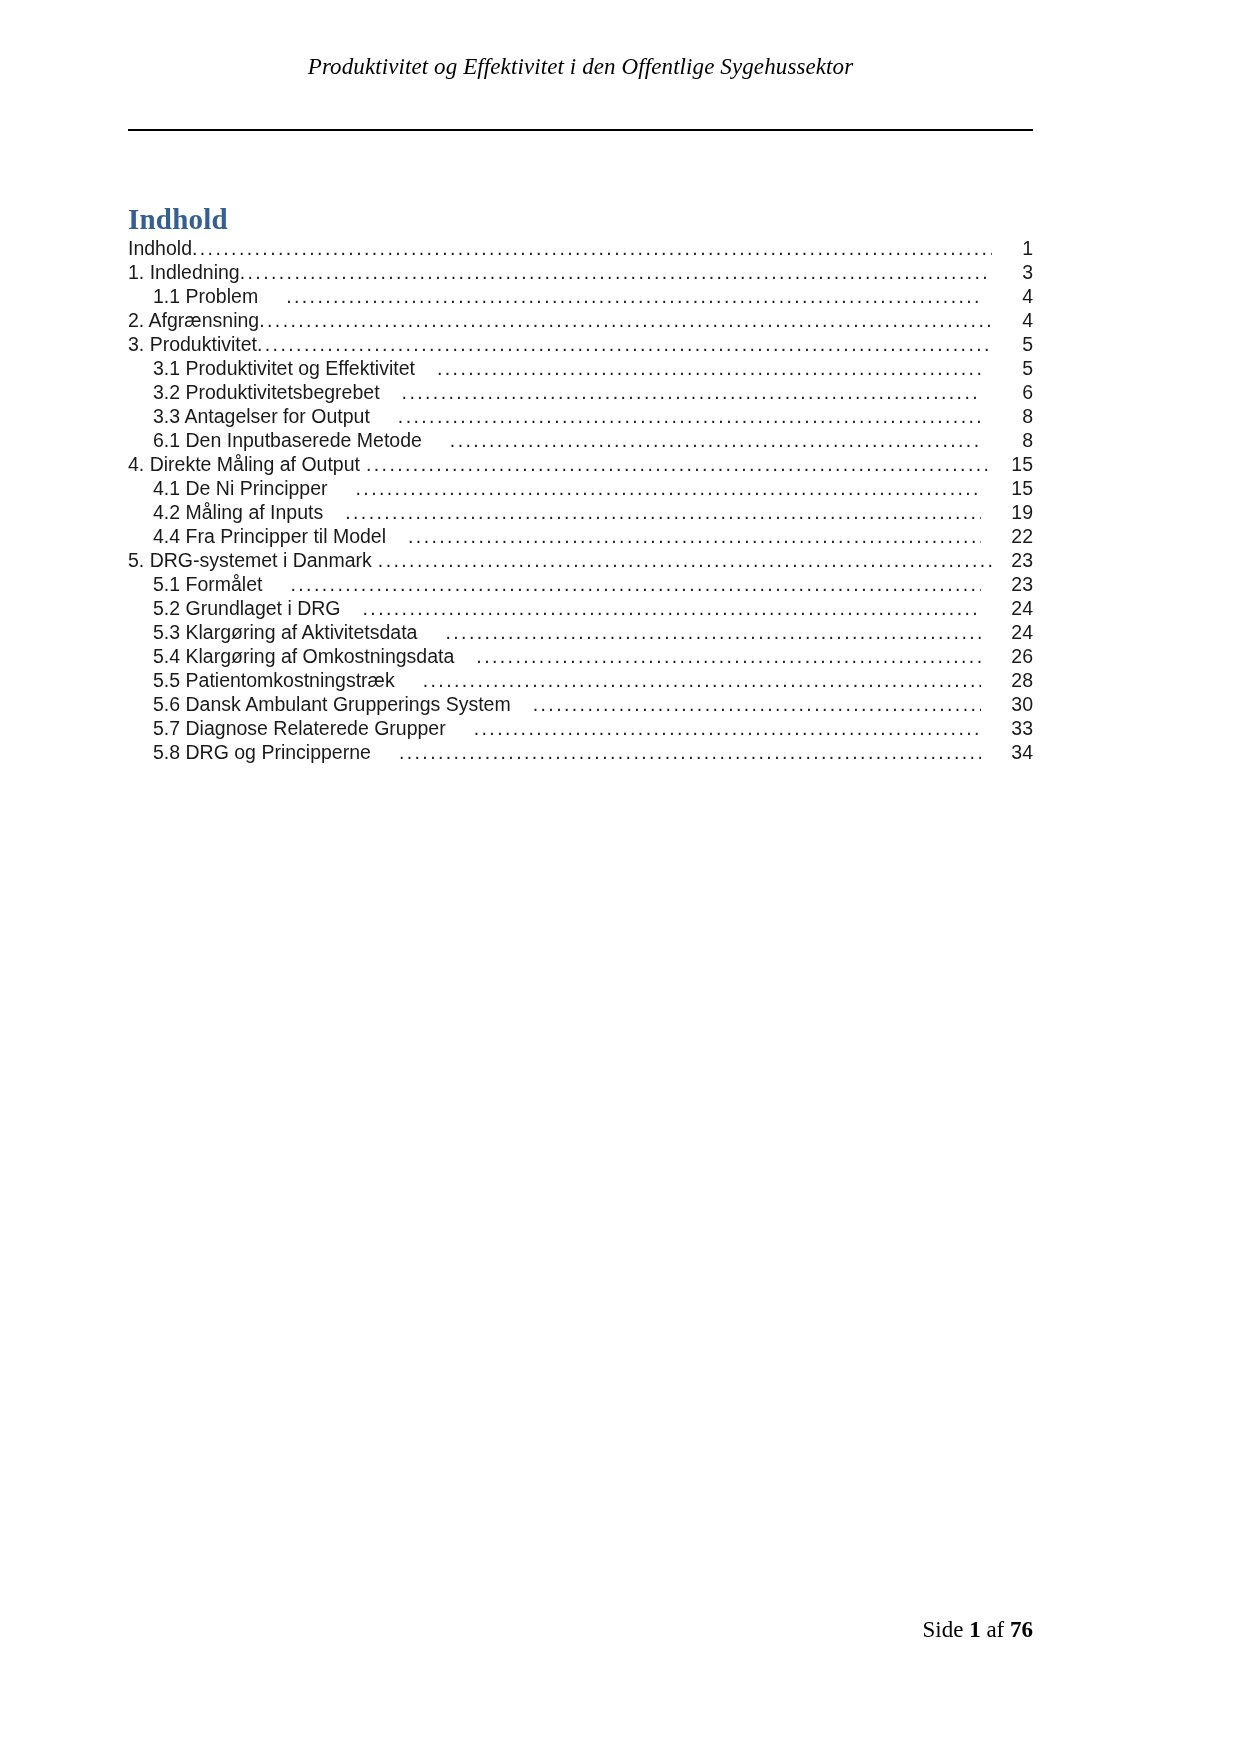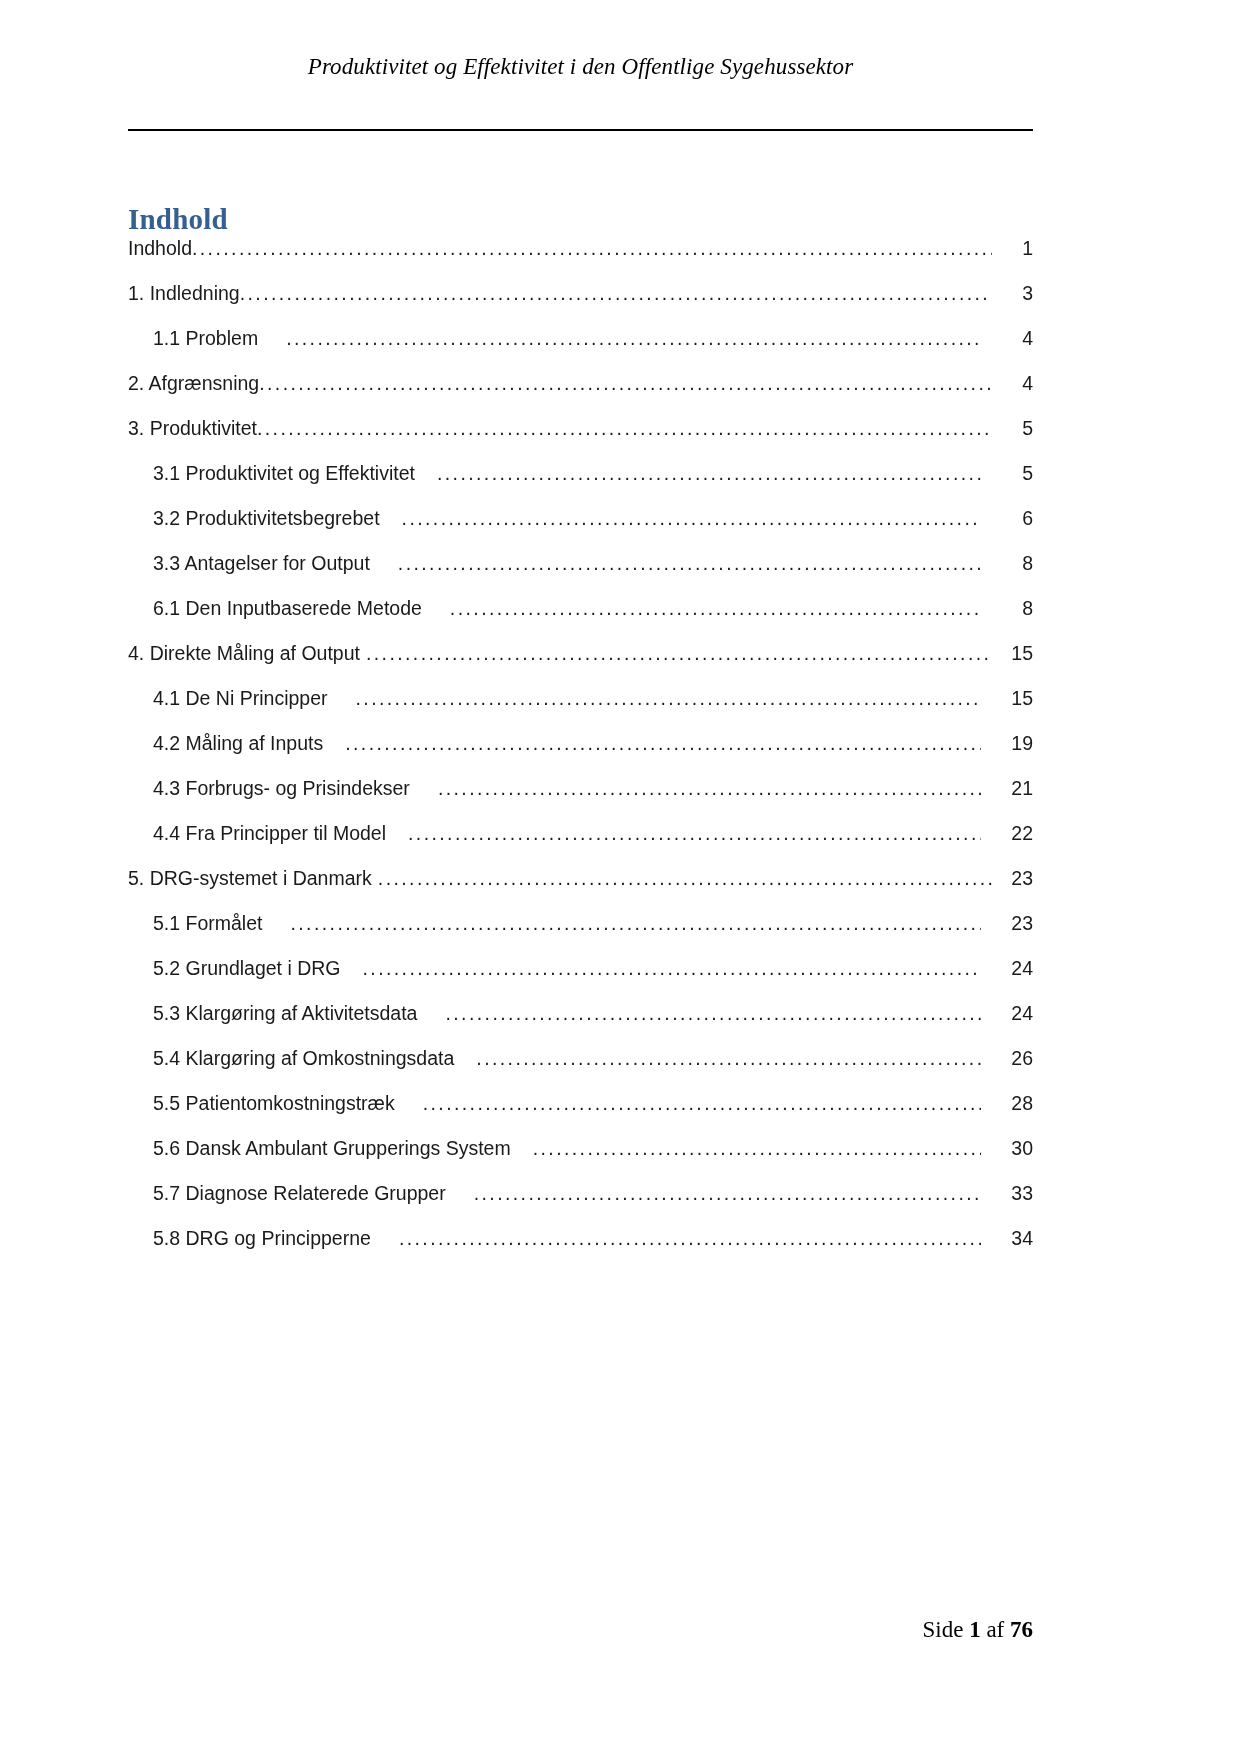--- a/index.html
+++ b/index.html
@@ -88,28 +88,26 @@
   .toc-entry {
     display: flex;
     align-items: baseline;
     font-family: "Liberation Sans", "DejaVu Sans", sans-serif;
     font-size: 19.5px;
     line-height: 24px;
     color: #1a1a1a;
     white-space: nowrap;
   }
   .toc-entry.lvl1 {
-    margin-top: 21px;
     padding-left: 0;
   }
   .toc-entry.lvl1.first {
     margin-top: 0;
   }
   .toc-entry.lvl2 {
-    margin-top: 21px;
     padding-left: 25px;
     gap: 11px;
   }
   .toc-label {
     flex: 0 0 auto;
   }
   .toc-gap {
     flex: 0 0 auto;
     width: 6px;
   }
@@ -234,26 +232,20 @@
         <span class="toc-leader"></span>
         <span class="toc-page">15</span>
       </div>
       <div class="toc-entry lvl2">
         <span class="toc-label">4.2 Måling af Inputs</span>
         <span class="toc-gap tight"></span>
         <span class="toc-leader"></span>
         <span class="toc-page">19</span>
       </div>
       <div class="toc-entry lvl2">
-        <span class="toc-label">4.3 Forbrugs- og Prisindekser</span>
-        <span class="toc-gap"></span>
-        <span class="toc-leader"></span>
-        <span class="toc-page">21</span>
-      </div>
-      <div class="toc-entry lvl2">
         <span class="toc-label">4.4 Fra Principper til Model</span>
         <span class="toc-gap tight"></span>
         <span class="toc-leader"></span>
         <span class="toc-page">22</span>
       </div>
       <div class="toc-entry lvl1">
         <span class="toc-label">5. DRG-systemet i Danmark</span>
         <span class="toc-gap"></span>
         <span class="toc-leader"></span>
         <span class="toc-page">23</span>

